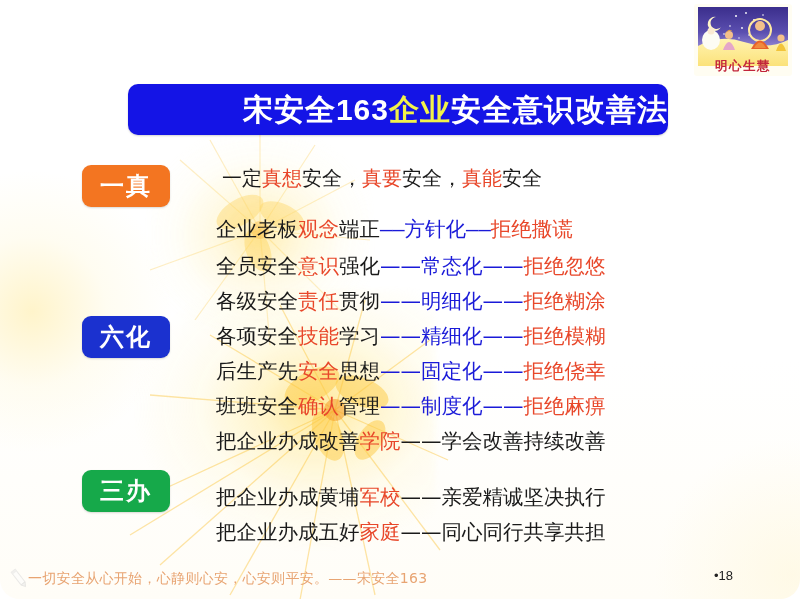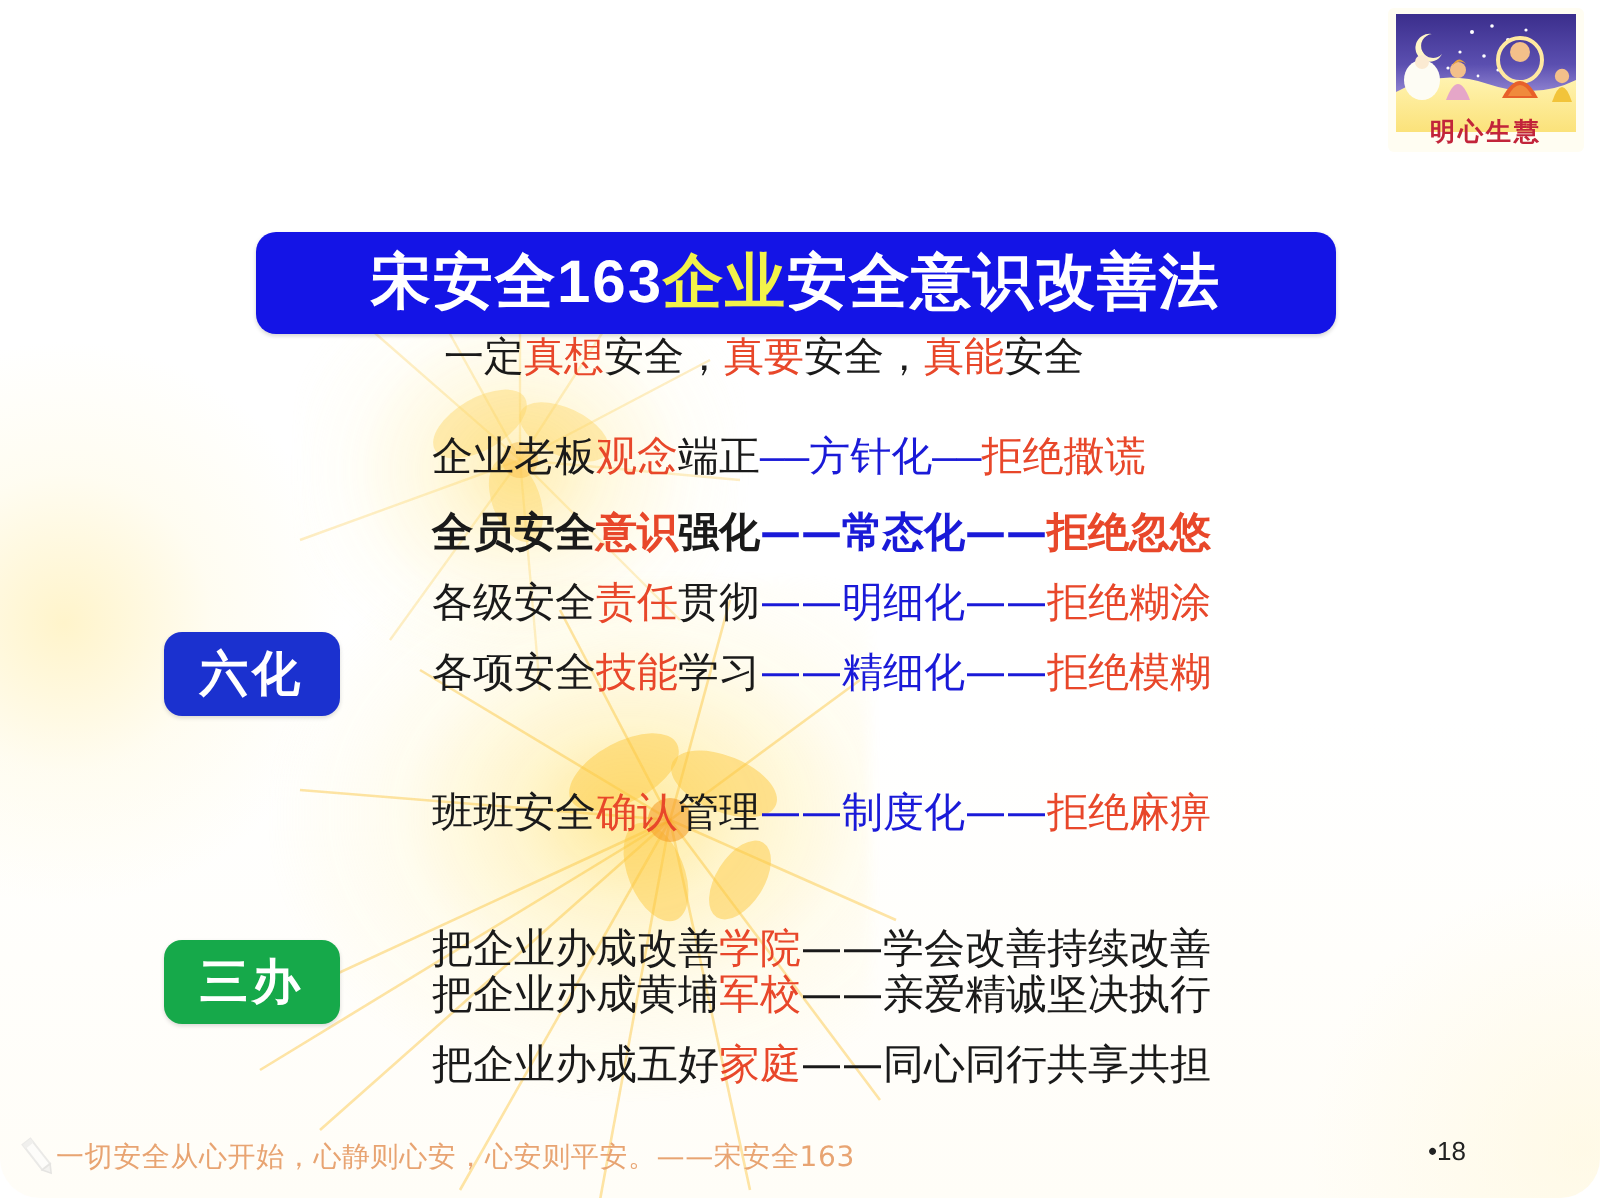--- a/index.html
+++ b/index.html
@@ -50,23 +50,22 @@
     position:absolute;right:8px;top:4px;width:98px;height:72px;
     border-radius:3px;overflow:hidden;
   }
   .logo svg{display:block;}
 
   
   .title-banner{
     position:absolute;left:128px;top:84px;width:540px;height:51px;
     background:#1414E6;
     border-radius:10px;
-    display:flex;align-items:center;justify-content:center;
+    display:flex;align-items:center;justify-content:flex-end;
     box-shadow:0 1px 2px rgba(0,0,0,.18);
-    margin-top:32px;
   }
   .title-text{
     font-size:30px;font-weight:700;color:#ffffff;letter-spacing:1px;
     white-space:nowrap;line-height:1;
   }
   .title-text .hl{color:#F2F24A;}
 
   
   .badge{
     position:absolute;width:88px;height:42px;border-radius:9px;
@@ -86,26 +85,26 @@
     font-family:"DejaVu Sans","Liberation Sans",sans-serif;
   }
   .line .k{color:#E8472A;}     
   .line .b{color:#1A1AD8;}     
   .line .r{color:#E8472A;}     
   .line .d{color:#1a1a1a;}     
 
   .ln-true{left:222px;top:168px;font-size:20px;}
 
   .ln-1{top:221px;font-family:Liberation Mono, monospace;}
-  .ln-2{top:256px;font-weight:bold;}
+  .ln-2{top:256px;}
   .ln-3{top:291px;}
   .ln-4{top:326px;}
   .ln-5{top:361px;}
   .ln-6{top:396px;}
-  .ln-7{top:464px;text-align:center;}
+  .ln-7{top:431px;text-align:center;}
   .ln-8{top:487px;}
   .ln-9{top:522px;}
 
   
   .footer{
     position:absolute;left:28px;top:570px;
     font-size:14px;color:#E8A472;white-space:nowrap;
     font-family:"DejaVu Sans","Liberation Sans",sans-serif;
     letter-spacing:.3px;
     text-align:right;
@@ -224,37 +223,41 @@
       <circle cx="87" cy="34" r="3.6" fill="#F3C08A"></circle>
 
       <text x="49" y="66" font-family="DejaVu Sans, sans-serif" font-size="12.5" font-weight="700" fill="#C2243A" text-anchor="middle" letter-spacing="1.5">明心生慧</text>
     </svg>
   </div>
 
   <div class="title-banner">
     <div class="title-text"><span>宋安全163</span><span class="hl">企业</span><span>安全意识改善法</span></div>
   </div>
 
+  <div class="badge badge-true">
+      <span>一真</span>
+    </div>
   <div class="badge badge-six">
       <span>六化</span>
     </div>
   <div class="badge badge-three">
       <span>三办</span>
     </div>
 
   <div class="line ln-true"><span>一定</span><span class="k">真想</span><span>安全，</span><span class="k">真要</span><span>安全，</span><span class="k">真能</span><span>安全</span></div>
 
   <div class="line ln-1"><span>企业老板</span><span class="k">观念</span><span>端正</span><span class="b">——</span><span class="b">方针化</span><span class="b">——</span><span class="r">拒绝撒谎</span></div>
 
   <div class="line ln-2"><span>全员安全</span><span class="k">意识</span><span>强化</span><span class="b">——</span><span class="b">常态化</span><span class="b">——</span><span class="r">拒绝忽悠</span></div>
 
   <div class="line ln-3"><span>各级安全</span><span class="k">责任</span><span>贯彻</span><span class="b">——</span><span class="b">明细化</span><span class="b">——</span><span class="r">拒绝糊涂</span></div>
 
   <div class="line ln-4"><span>各项安全</span><span class="k">技能</span><span>学习</span><span class="b">——</span><span class="b">精细化</span><span class="b">——</span><span class="r">拒绝模糊</span></div>
 
+  <div class="line ln-5"><span>后生产先</span><span class="k">安全</span><span>思想</span><span class="b">——</span><span class="b">固定化</span><span class="b">——</span><span class="r">拒绝侥幸</span></div>
 
   <div class="line ln-6"><span>班班安全</span><span class="k">确认</span><span>管理</span><span class="b">——</span><span class="b">制度化</span><span class="b">——</span><span class="r">拒绝麻痹</span></div>
 
   <div class="line ln-7"><span>把企业办成改善</span><span class="k">学院</span><span class="d">——</span><span class="d">学会改善持续改善</span></div>
 
   <div class="line ln-8"><span>把企业办成黄埔</span><span class="k">军校</span><span class="d">——</span><span class="d">亲爱精诚坚决执行</span></div>
 
   <div class="line ln-9"><span>把企业办成五好</span><span class="k">家庭</span><span class="d">——</span><span class="d">同心同行共享共担</span></div>
 
   <div class="pen">

